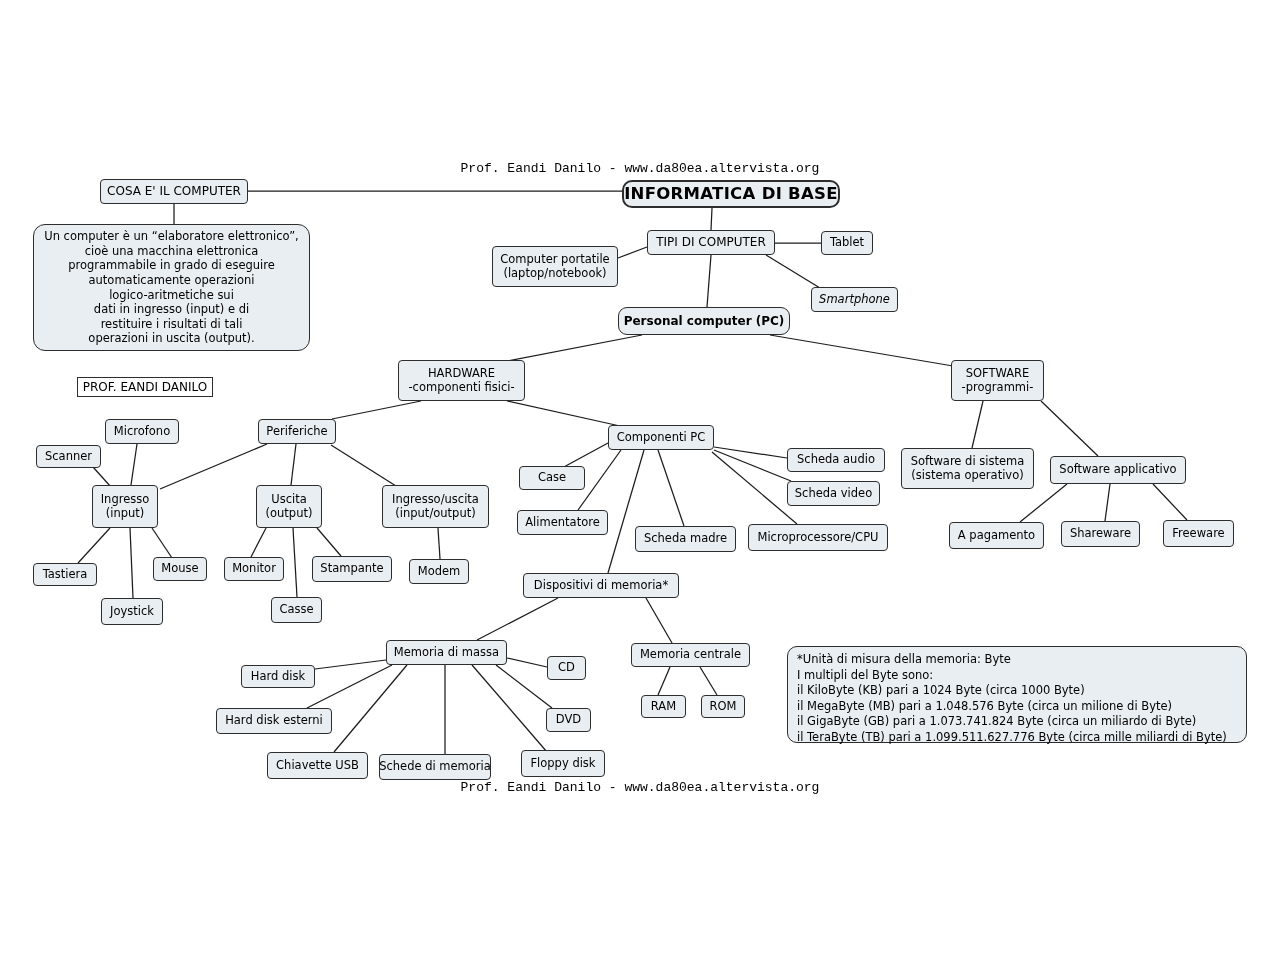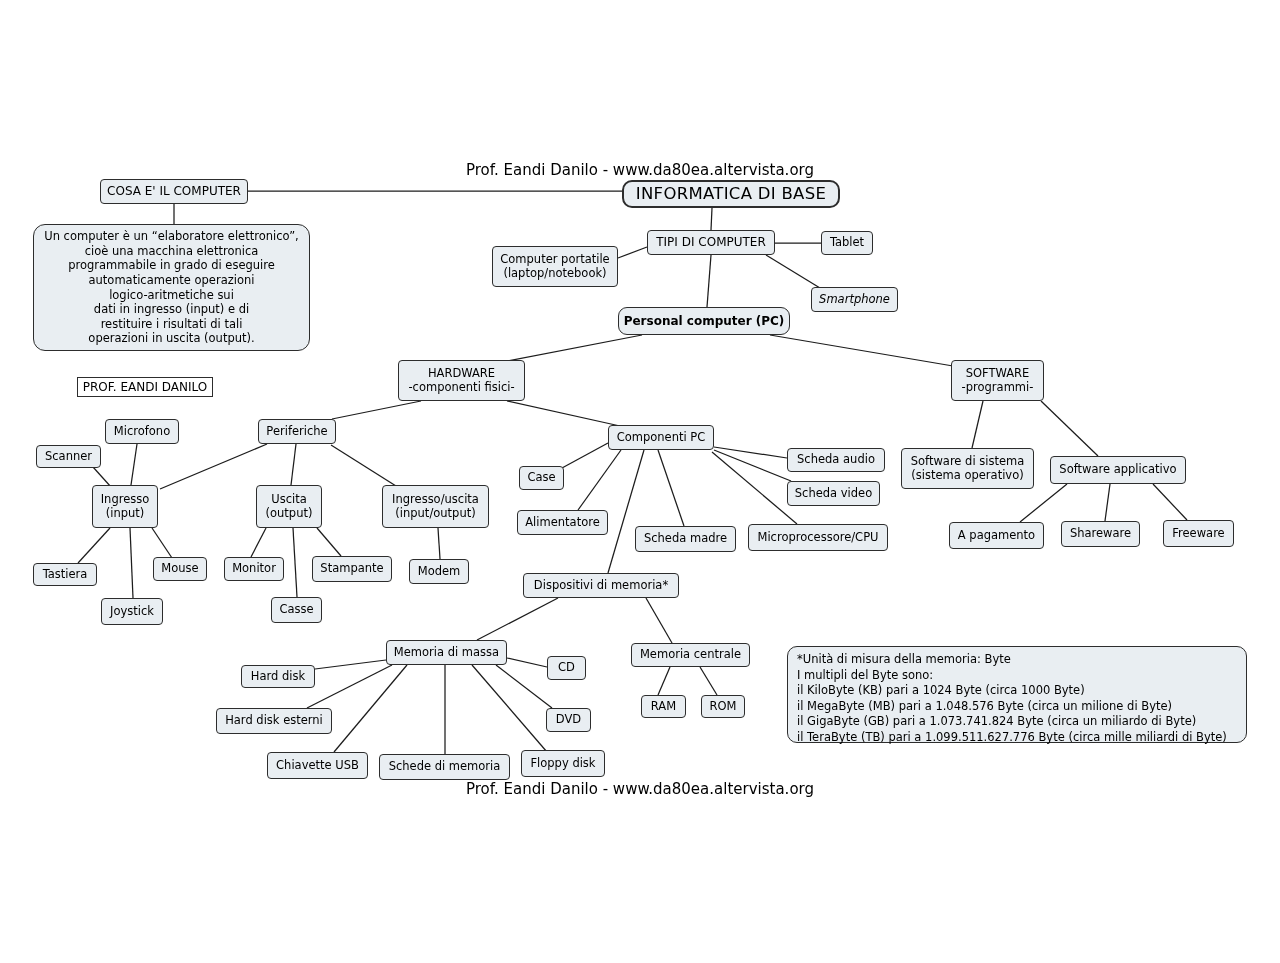--- a/index.html
+++ b/index.html
@@ -8,30 +8,30 @@
   #canvas{position:absolute;left:0;top:0;width:1280px;height:963px;}
   #connectors{position:absolute;left:0;top:0;width:1280px;height:963px;
               color:var(--line-color,#1c1c1c);}
   #connectors line{stroke:currentColor;stroke-width:1.25;}
   .node{position:absolute;box-sizing:border-box;display:flex;align-items:center;
         justify-content:center;text-align:center;
         background:var(--node-fill,#e9eef2);
         border:1.5px solid var(--node-border,#2d2d2d);
         border-radius:4px;font-size:11.5px;line-height:1.18;white-space:nowrap;}
   .multi{white-space:pre-line;}
-  .title-node{font-size:16.5px;font-weight:normal;border-radius:10px;
+  .title-node{font-size:16.5px;font-weight:bold;border-radius:10px;
               border-width:2px;letter-spacing:.3px;}
   .pc-node{font-size:12px;font-weight:bold;border-radius:9px;}
   .plain-rect{border-radius:0;background:#fff;font-size:12px;}
   .textblock{border-radius:12px;white-space:pre-line;font-size:11.5px;
              line-height:1.27;padding:6px 4px;}
   .byte-note{border-radius:10px;white-space:pre-line;font-size:11.5px;
              line-height:1.35;text-align:left;justify-content:flex-start;
              align-items:flex-start;padding:5px 9px;}
-  .credit{position:absolute;left:0;width:100%;text-align:center;font-size:15px;}
+  .credit{position:absolute;left:0;width:100%;text-align:center;font-size:13px;font-family:Liberation Mono, monospace;}
 </style>
 </head>
 <body>
 
 <div id="canvas">
 
   <svg id="connectors" viewBox="0 0 1280 963" xmlns="http://www.w3.org/2000/svg">
     <line x1="248" y1="191" x2="622" y2="191"></line>
     <line x1="174" y1="204" x2="174" y2="224"></line>
     <line x1="712" y1="208" x2="711" y2="230"></line>
@@ -117,40 +117,40 @@
 (input/output)</div>
   <div class="node" style="left:33px;top:563px;width:64px;height:23px;text-align:right;">Tastiera</div>
   <div class="node" style="left:153px;top:557px;width:54px;height:24px;text-align:center;">Mouse</div>
   <div class="node" style="left:101px;top:598px;width:62px;height:27px;">Joystick</div>
   <div class="node" style="left:224px;top:557px;width:60px;height:24px;">Monitor</div>
   <div class="node" style="left:312px;top:556px;width:80px;height:26px;">Stampante</div>
   <div class="node" style="left:271px;top:597px;width:51px;height:26px;">Casse</div>
   <div class="node" style="left:409px;top:559px;width:60px;height:25px;">Modem</div>
 
   <div class="node" style="left:608px;top:425px;width:106px;height:25px;">Componenti PC</div>
-  <div class="node" style="left:519px;top:466px;width:45px;height:24px;">Case</div>
+  <div class="node" style="left:519px;top:466px;width:66px;height:24px;">Case</div>
   <div class="node" style="left:517px;top:510px;width:91px;height:25px;">Alimentatore</div>
   <div class="node" style="left:635px;top:526px;width:101px;height:26px;">Scheda madre</div>
   <div class="node" style="left:787px;top:448px;width:98px;height:24px;">Scheda audio</div>
   <div class="node" style="left:787px;top:481px;width:93px;height:25px;">Scheda video</div>
   <div class="node" style="left:748px;top:524px;width:140px;height:27px;">Microprocessore/CPU</div>
   <div class="node" style="left:523px;top:573px;width:156px;height:25px;">Dispositivi di memoria*</div>
 
   <div class="node multi" style="left:901px;top:448px;width:133px;height:41px;">Software di sistema
 (sistema operativo)</div>
   <div class="node" style="left:1050px;top:456px;width:136px;height:28px;">Software applicativo</div>
   <div class="node" style="left:949px;top:522px;width:95px;height:27px;">A pagamento</div>
   <div class="node" style="left:1061px;top:521px;width:79px;height:26px;">Shareware</div>
   <div class="node" style="left:1163px;top:520px;width:71px;height:27px;">Freeware</div>
 
   <div class="node" style="left:386px;top:640px;width:121px;height:25px;">Memoria di massa</div>
   <div class="node" style="left:241px;top:665px;width:74px;height:23px;">Hard disk</div>
   <div class="node" style="left:216px;top:708px;width:116px;height:26px;">Hard disk esterni</div>
   <div class="node" style="left:267px;top:752px;width:101px;height:27px;">Chiavette USB</div>
-  <div class="node" style="left:379px;top:754px;width:131px;height:26px;">Schede di memoria</div>
+  <div class="node" style="left:379px;top:754px;width:112px;height:26px;">Schede di memoria</div>
   <div class="node" style="left:521px;top:750px;width:84px;height:27px;">Floppy disk</div>
   <div class="node" style="left:547px;top:656px;width:39px;height:24px;">CD</div>
   <div class="node" style="left:546px;top:708px;width:45px;height:24px;text-align:center;">DVD</div>
 
   <div class="node" style="left:631px;top:643px;width:119px;height:24px;">Memoria centrale</div>
   <div class="node" style="left:641px;top:695px;width:45px;height:23px;">RAM</div>
   <div class="node" style="left:701px;top:695px;width:44px;height:23px;">ROM</div>
 
   <div class="node byte-note" style="left:787px;top:646px;width:460px;height:97px;">*Unità di misura della memoria: Byte
 I multipli del Byte sono:

